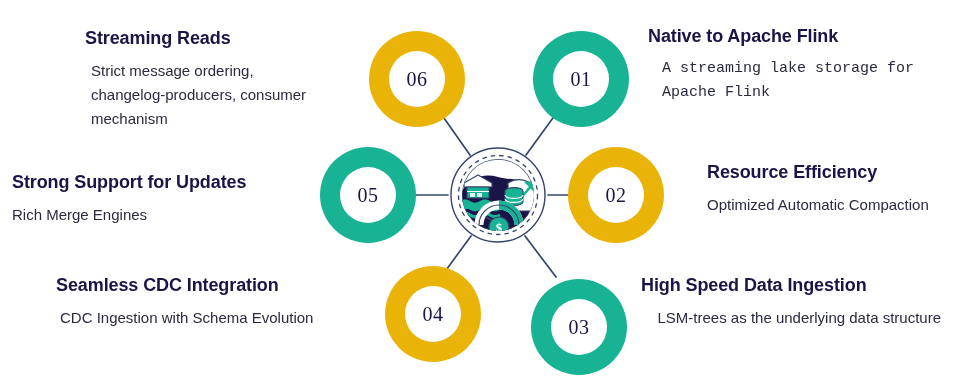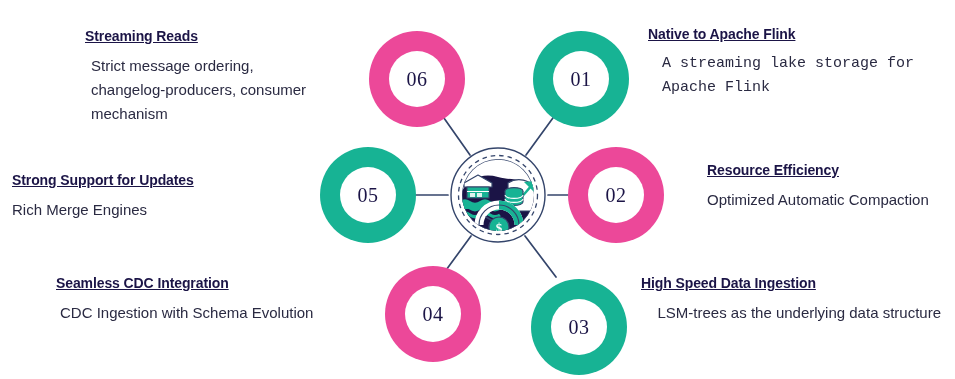--- a/index.html
+++ b/index.html
@@ -52,21 +52,21 @@
   }
   .node .num {
     font-family: "Liberation Serif", serif;
     font-size: 20px;
     font-weight: 400;
     color: #1b1446;
     letter-spacing: 0.5px;
     line-height: 1;
   }
   .node.teal  { background: #17b394; }
-  .node.navy  { background: #ec4899; }
+  .node.navy  { background: #eab308; }
 
   .node-01 { left: 533px; top: 31px; }
   .node-02 { left: 568px; top: 147px; }
   .node-03 { left: 531px; top: 279px; }
   .node-04 { left: 385px; top: 266px; }
   .node-05 { left: 320px; top: 147px; }
   .node-06 { left: 369px; top: 31px; }
 
   
   .hub {
@@ -76,26 +76,25 @@
     width: 96px;
     height: 96px;
   }
 
   
   .block {
     position: absolute;
   }
   .block h3 {
     margin: 0 0 9px 0;
-    font-size: 14px;
+    font-size: 18px;
     font-weight: bold;
     color: #1b1446;
     line-height: 1.2;
     letter-spacing: -0.1px;
-    text-decoration: underline;
   }
   .block p {
     margin: 0;
     font-size: 15px;
     font-weight: 400;
     color: #2a2a42;
     line-height: 1.62;
   }
   .block.right  { text-align: left; }
   .block.left   { text-align: left; }

